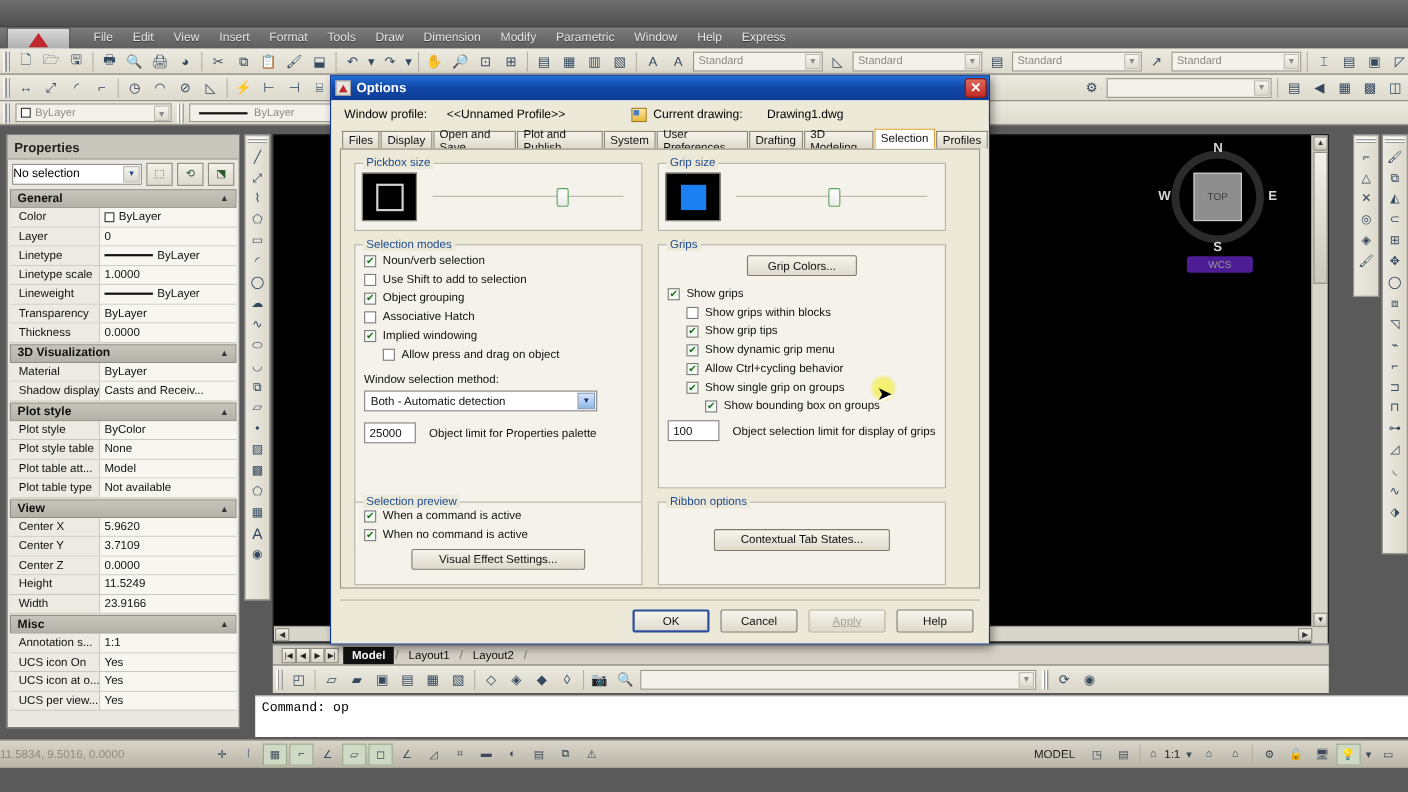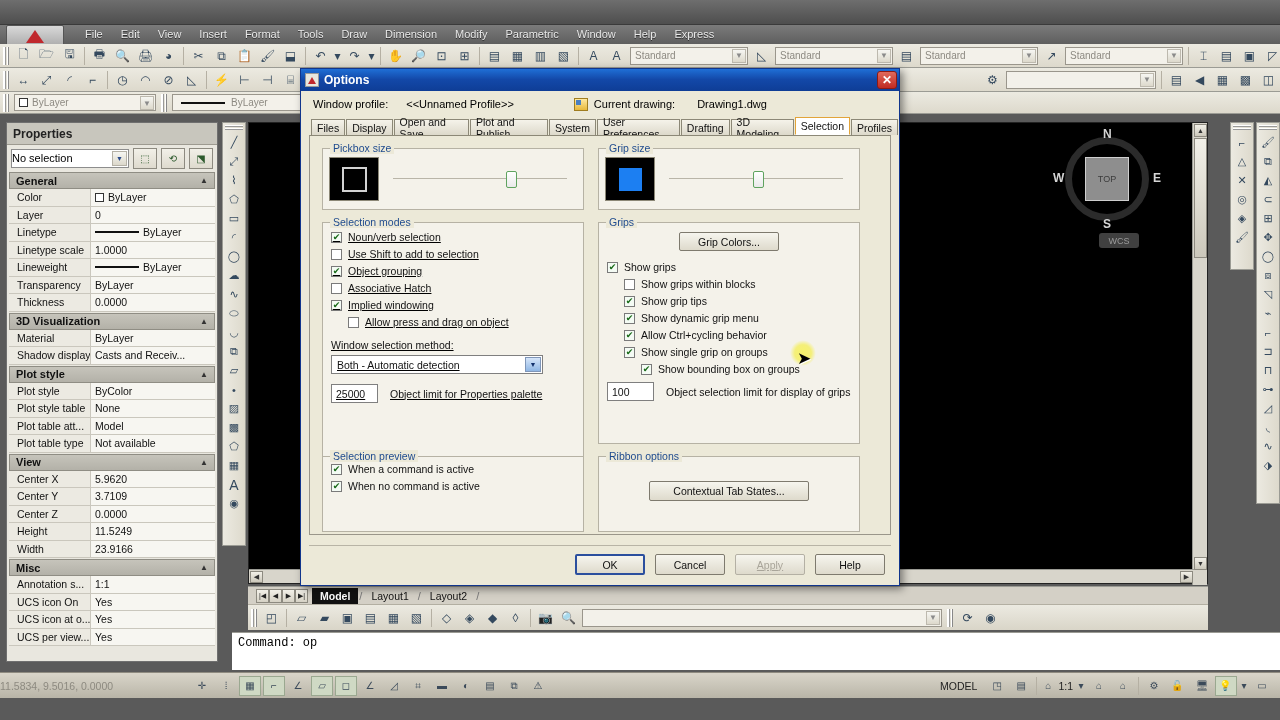--- a/index.html
+++ b/index.html
@@ -144,22 +144,22 @@
     border:7px solid #2b2b2b; border-radius:50%;
   }
   .vc-box {
     position:absolute; left:26px; top:26px; width:44px; height:44px;
     background:#8e8e8e; border:1px solid #cfcfcf;
     display:flex;align-items:center;justify-content:center;
     color:#3c3c3c; font-size:9px; font-weight:normal;
   }
   .vc-l { position:absolute; color:#d5d5d5; font-size:12px; font-weight:bold; }
   .ucs-btn {
-    position:absolute; right:68px; top:110px; width:40px; height:15px;
-    background:#404040; border-radius:3px; color:#9b9b9b;
+    position:absolute; right:68px; top:110px; width:60px; height:15px;
+    background:#4c1d95; border-radius:3px; color:#9b9b9b;
     font-size:9px; display:flex; align-items:center; justify-content:center;
   }
   .canvas-scroll-v {
     position:absolute; right:0; top:0; width:15px; height:462px;
     background:#d8d5cb; border-left:1px solid #9b9b94;
   }
   .canvas-scroll-h {
     position:absolute; left:0; bottom:0; width:945px; height:14px;
     background:#d8d5cb; border-top:1px solid #9b9b94;
   }
@@ -846,21 +846,21 @@
           <div class="prevbox">
               <div class="pick-sq"></div>
             </div>
           <div class="slider">
             <div class="track"></div>
             <div class="thumb" id="pickbox-thumb" style="left: 65%;"></div>
           </div>
         </div>
       </div>
 
-      <div class="fieldset" style="left:12px; top:86px; width:262px; height:276px;text-decoration:underline;">
+      <div class="fieldset" style="left:12px; top:86px; width:262px; height:276px;">
         <div class="legend">Selection modes</div>
         <div style="padding:8px 8px 0 8px;" id="selmodes-checks">
             <div class="cb" style="margin-left: 0px;">
               <span class="box checked">✔</span>
               <span>Noun/verb selection</span>
             </div>
             <div class="cb" style="margin-left: 0px;">
               <span class="box"></span>
               <span>Use Shift to add to selection</span>
             </div>
@@ -940,20 +940,23 @@
         <div style="padding:6px 8px 0 8px" id="selprev-checks">
             <div class="cb" style="margin-left: 0px;">
               <span class="box checked">✔</span>
               <span>When a command is active</span>
             </div>
             <div class="cb" style="margin-left: 0px;">
               <span class="box checked">✔</span>
               <span>When no command is active</span>
             </div>
           </div>
+        <div style="display:flex;justify-content:center;padding-top:2px">
+          <div class="btn" style="width:158px;height:19px">Visual Effect Settings...</div>
+        </div>
       </div>
 
       <div class="fieldset" style="left:288px; top:320px; width:262px; height:76px;">
         <div class="legend">Ribbon options</div>
         <div style="display:flex;justify-content:center;align-items:center;height:100%;">
           <div class="btn" style="width:160px;height:20px;margin-top:-6px">Contextual Tab States...</div>
         </div>
       </div>
     </div>
 

